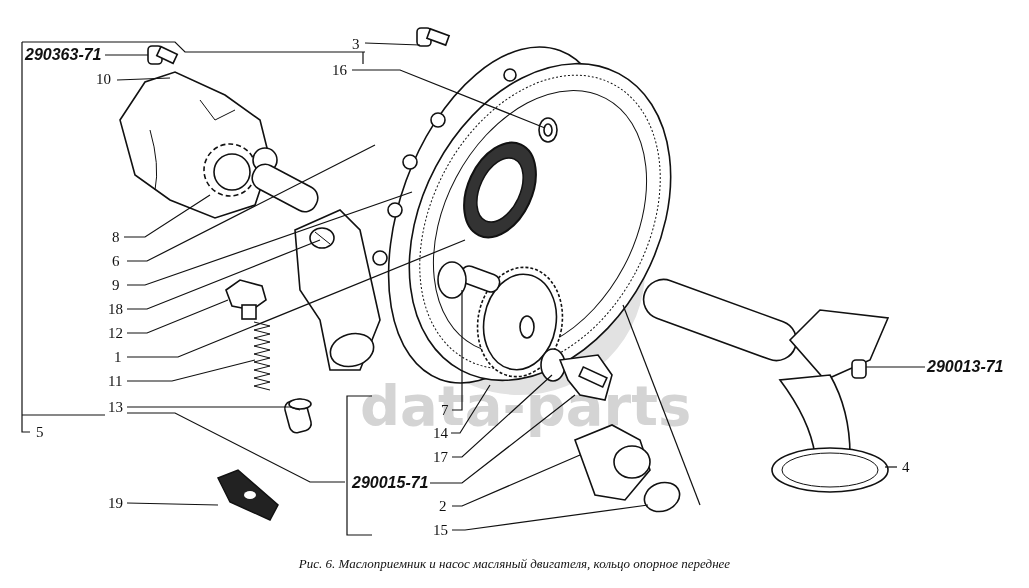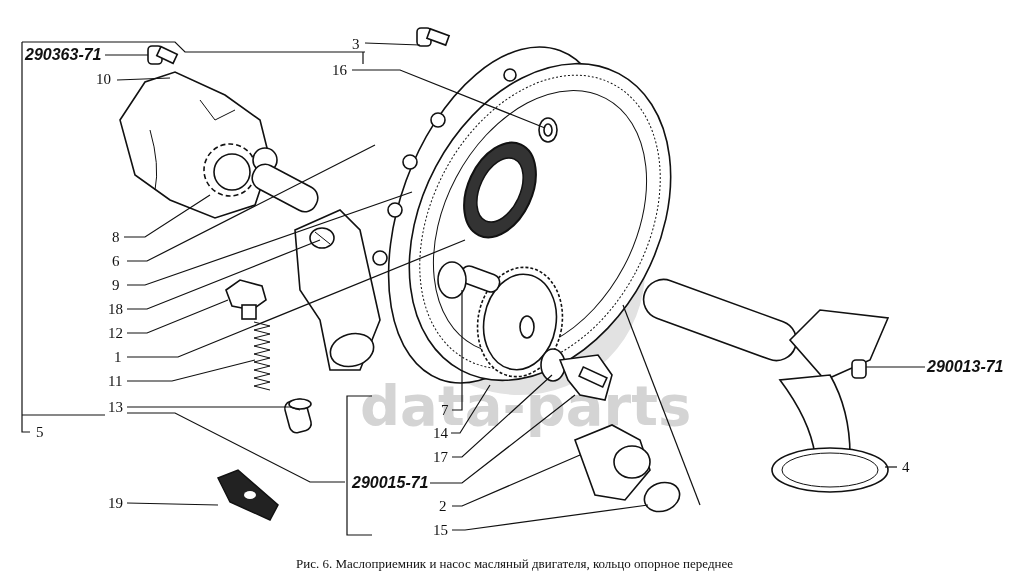--- a/index.html
+++ b/index.html
@@ -4,21 +4,21 @@
 <style>
   html,body{margin:0;padding:0;background:#fff;}
   body{width:1029px;height:588px;position:relative;overflow:hidden;font-family:"Liberation Serif",serif;}
   svg#diagram{position:absolute;left:0;top:0;width:1029px;height:588px;}
   .lbl{font-family:"Liberation Serif",serif;font-size:15px;fill:#111;}
   .code{font-family:"Liberation Sans",sans-serif;font-style:italic;font-weight:bold;font-size:16px;fill:#111;}
   .ln{stroke:#111;stroke-width:1.2;fill:none;}
   .part{stroke:#111;stroke-width:1.6;fill:#fff;}
   .thin{stroke:#111;stroke-width:1;fill:none;}
   .wm{font-family:"DejaVu Sans",sans-serif;font-size:56px;fill:#d4d4d4;font-weight:bold;}
-  .caption{position:absolute;left:0;width:1029px;top:556px;text-align:center;font-family:"Liberation Serif",serif;font-size:13px;color:#111;}
+  .caption{position:absolute;left:0;width:1029px;top:556px;text-align:center;font-family:"Liberation Serif",serif;font-style:italic;font-size:13px;color:#111;}
 </style>
 </head>
 <body>
 
 <svg id="diagram" viewBox="0 0 1029 588" xmlns="http://www.w3.org/2000/svg">
 
   <g>
     <circle cx="520" cy="270" r="105" fill="none" stroke="#e2e2e2" stroke-width="40"></circle>
     <rect x="490" y="200" width="40" height="160" fill="#e6e6e6"></rect>
     <circle cx="540" cy="300" r="45" fill="none" stroke="#e6e6e6" stroke-width="30"></circle>

